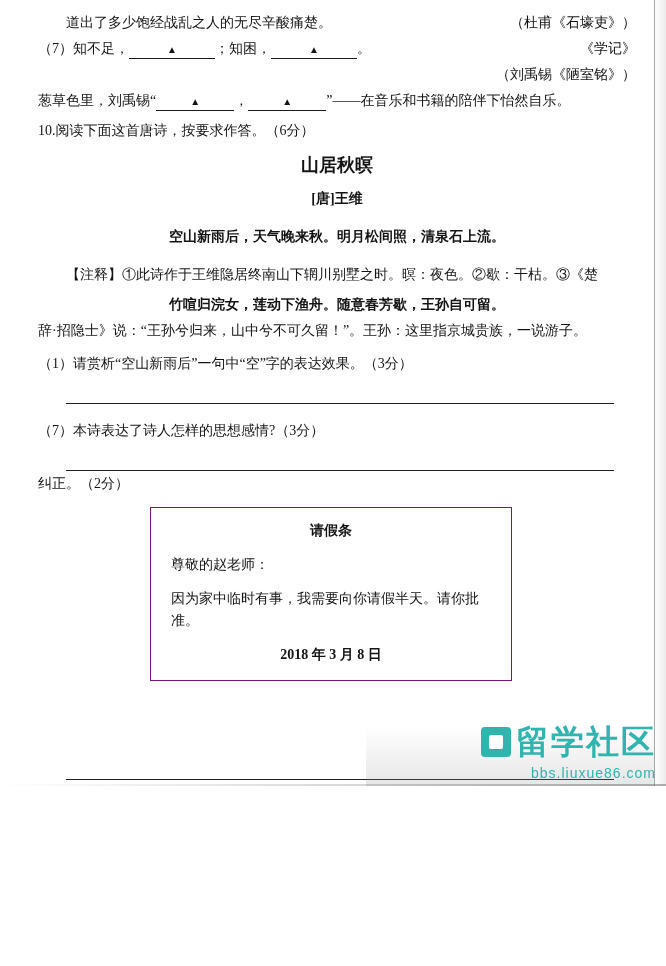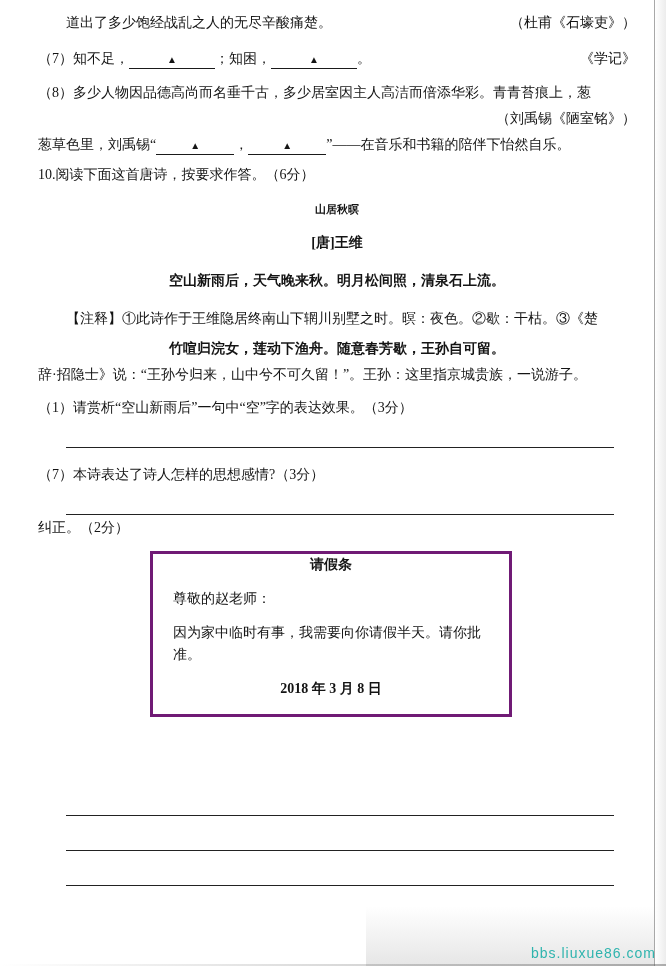--- a/index.html
+++ b/index.html
@@ -1,59 +1,59 @@
 <!DOCTYPE html>
 <html><head>
 <meta charset="utf-8">
 <style>
   * { margin:0; padding:0; box-sizing:border-box; }
   html,body { background:#ffffff; }
   .page {
     position:relative;
-    width:666px; height:966px;
+    width:666px; height:786px;
     background:#ffffff;
     color:#141414;
     font-family:"Liberation Serif","DejaVu Serif",serif;
     font-size:14px;
     overflow:hidden;
   }
   .content { padding:10px 30px 0 38px; }
   .line { line-height:26px; }
   .flex { display:flex; justify-content:space-between; align-items:baseline; }
   .nowrap { white-space:nowrap; }
   .ind2 { padding-left:2em; }
   .center { text-align:center;font-weight:bold; }
   .right { text-align:right; }
   .bold { font-weight:bold; }
-  .mt4 { margin-top:4px; } .mt8 { margin-top:8px; } .mt10 { margin-top:10px; }
+  .mt4 { margin-top:4px; } .mt8 { margin-top:8px; } .mt10 { }
   .mt12 { margin-top:12px; } .mt14 { margin-top:14px; } .mt16 { margin-top:7px; }
 
   .blank {
     display:inline-block; width:86px; height:17px;
     border-bottom:1px solid #1a1a1a;
     text-align:center; font-size:10px; line-height:16px;
     vertical-align:baseline;
   }
   .blank.narrow { width:78px; }
 
   .rule {
     height:0; border-bottom:1px solid #222;
     margin-left:28px; margin-right:22px;
   }
   .rule-sub { margin-top:26px; }
   .rule-b1 { margin-top:98px; }
   .rule-b  { margin-top:34px; }
 
   .slipbox {
     width:362px; margin:10px 0 0 112px;
-    border:3px solid #701a75;
-    padding:0 20px 14px 20px;
+    border:1px solid #701a75;
+    padding:12px 20px 14px 20px;
   }
   .slip-line { line-height:22px; }
-  .poemtitle { font-size:11px; }
+  .poemtitle { font-size:18px; }
 
   .scan-strip {
     position:absolute; top:0; right:0; width:11px; height:100%;
     background:linear-gradient(to right,#ffffff,#ececec);
   }
   .scan-line {
     position:absolute; top:0; right:11px; width:1px; height:100%;
     background:#a8a8a8;
   }
   .corner-smudge {
@@ -91,21 +91,20 @@
       <span class="nowrap">（杜甫《石壕吏》）</span>
     </div>
 
     <div class="line flex mt10">
       <span class="nowrap">
         <span>（7）知不足，</span><span class="blank">▲</span><span>；知困，</span><span class="blank">▲</span><span>。</span>
       </span>
       <span class="nowrap">《学记》</span>
     </div>
 
-    <div class="line mt8 nowrap">（8）多少人物因品德高尚而名垂千古，多少居室因主人高洁而倍添华彩。青青苔痕上，葱</div>
     <div class="line right">（刘禹锡《陋室铭》）</div>
     <div class="line nowrap">
       <span>葱草色里，刘禹锡“</span><span class="blank narrow">▲</span><span>，</span><span class="blank narrow">▲</span><span>”——在音乐和书籍的陪伴下怡然自乐。</span>
     </div>
 
     <div class="line mt4 nowrap">10.阅读下面这首唐诗，按要求作答。（6分）</div>
     <div class="line center bold poemtitle mt8">山居秋暝</div>
     <div class="line center bold mt8">[唐]王维</div>
     <div class="line center mt12">空山新雨后，天气晚来秋。明月松间照，清泉石上流。</div>
     <div class="line ind2 mt12 nowrap">【注释】①此诗作于王维隐居终南山下辋川别墅之时。暝：夜色。②歇：干枯。③《楚</div>
@@ -130,19 +129,25 @@
 
     <div class="rule rule-b1"></div>
     <div class="rule rule-b"></div>
     <div class="rule rule-b"></div>
 
   </div>
 
   <div class="corner-smudge"></div>
 
   <div class="watermark">
+    <div class="wm-row">
+      <span class="wm-logo">
+          <span class="wm-logo-inner"></span>
+        </span>
+      <span class="wm-brand">留学社区</span>
+    </div>
     <div class="wm-url">bbs.liuxue86.com</div>
   </div>
 
   <div class="scan-strip"></div>
   <div class="scan-line"></div>
   <div class="bottom-edge"></div>
 </div>
 
 </body></html>

